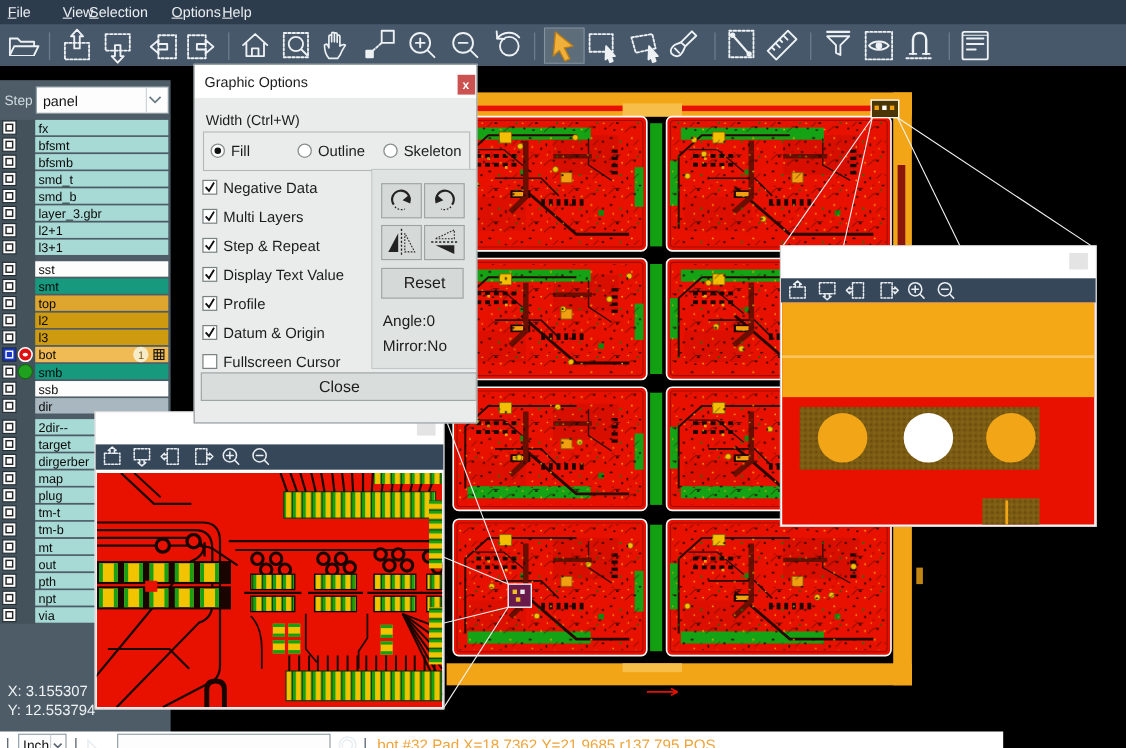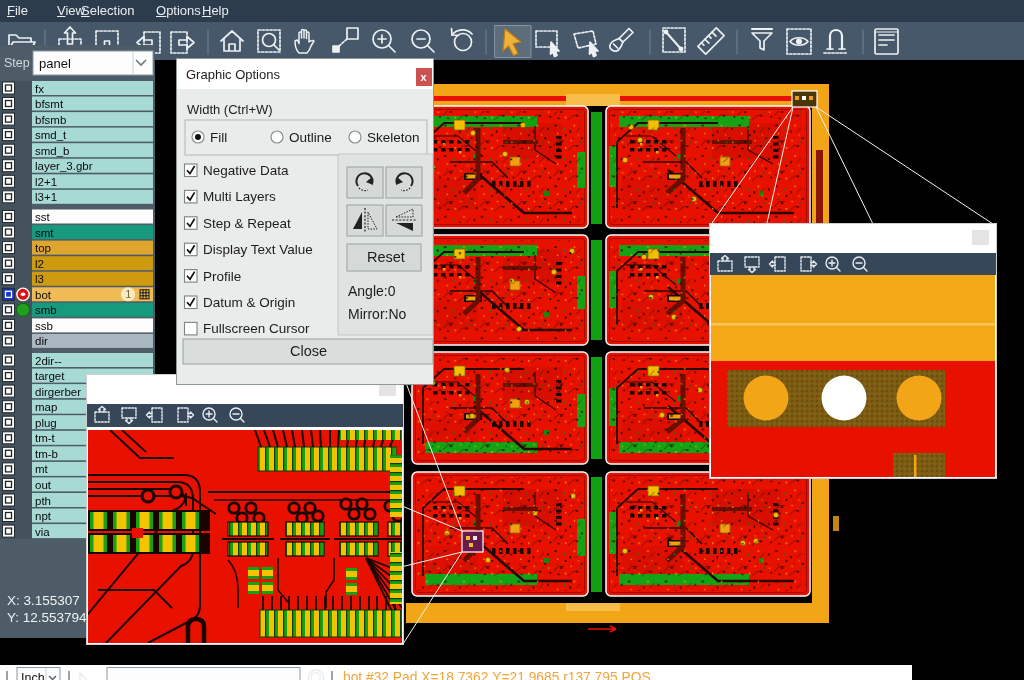--- a/index.html
+++ b/index.html
@@ -3,21 +3,21 @@
 <meta charset="utf-8">
 <style>
 html,body{margin:0;padding:0;width:1024px;height:680px;overflow:hidden;background:#000;
  font-family:"Liberation Sans",sans-serif;}
 #app{position:absolute;left:0;top:0;width:1024px;height:680px;background:#000;}
 .abs{position:absolute;}
 #menubar{left:0;top:0;width:1024px;height:34px;background:#2d3c4c;color:#e9edf0;font-size:13px;}
 #menubar span{position:absolute;top:3px;}
 #menubar u{text-decoration:underline;}
 #toolbar{left:0;top:22px;width:1024px;height:38px;background:#46586a;}
-#leftpanel{left:0;top:45px;width:155px;height:593px;background:#4d5c66;}
+#leftpanel{left:0;top:73px;width:155px;height:593px;background:#4d5c66;}
 #statusbar{left:0;top:665px;width:912px;height:27px;background:#ffffff;}
 #canvas{left:155px;top:60px;width:869px;height:593px;background:#000;}
 .win{position:absolute;background:#fff;border:1px solid #d0d0d0;box-sizing:border-box;}
 .wtitle{position:absolute;left:0;top:0;right:0;height:29px;background:#fff;}
 .wbtn{position:absolute;top:6px;right:7px;width:17px;height:15px;background:#e4e4e4;}
 .wtool{position:absolute;left:0;right:0;background:#37475a;}
 #dlg{position:absolute;left:176px;top:58px;width:258px;height:327px;background:#e9eceb;
  border:1px solid #8f9899;box-sizing:border-box;font-size:13px;color:#1c1c1c;}
 </style>
 </head>

